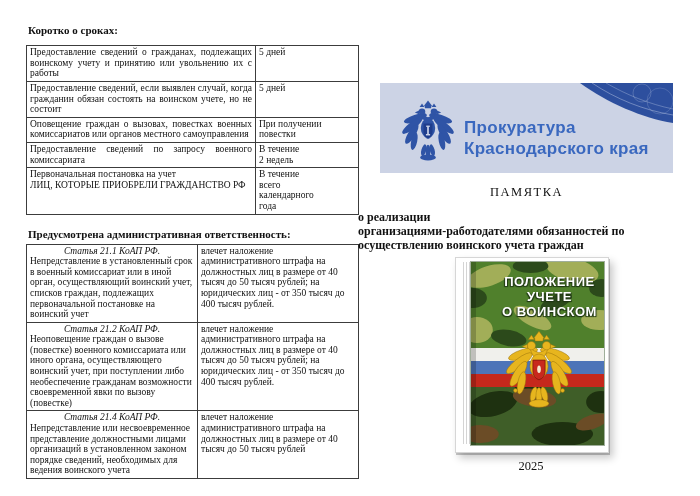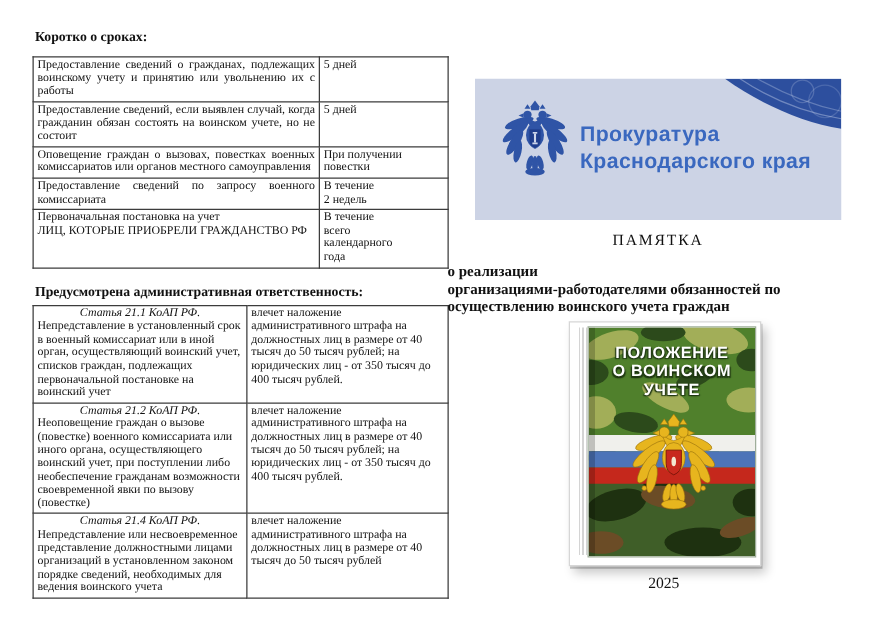--- a/index.html
+++ b/index.html
@@ -17,39 +17,39 @@
   .t-deadlines .c-action{width:222px;text-align:justify;}
   .t-deadlines .c-term{width:96px;}
   .t-liability{margin-top:4px;}
   .t-liability .c-viol{width:164px;}
   .t-liability .c-pen{width:154px;}
   .heading-2{margin-top:13px;}
   .line{display:block;}
   .article{display:block;font-style:italic;text-align:center;}
   .caps-line{display:block;}
   
-  .banner{position:absolute;left:380px;top:63px;width:293px;height:113px;background:#ccd3e5;}
+  .banner{position:absolute;left:380px;top:83px;width:293px;height:90px;background:#ccd3e5;}
   .banner-wave{position:absolute;right:0;top:0;width:293px;height:90px;pointer-events:none;}
   .banner-emblem{position:absolute;left:18px;top:16px;width:60px;height:64px;}
   .banner-text{position:absolute;left:84px;top:34px;
     font-family:"Liberation Sans", sans-serif;font-weight:bold;
     font-size:17px;line-height:21px;color:#3a68bf;letter-spacing:0.3px;white-space:nowrap;}
   .memo-title{position:absolute;left:380px;top:185px;width:293px;text-align:center;
     font-weight:normal;font-size:12.5px;letter-spacing:1.5px;}
   .memo-subtitle{position:absolute;left:358px;top:211px;width:338px;
     font-weight:bold;font-size:12px;line-height:13.8px;}
   
   .book-card{position:absolute;left:455px;top:257px;width:152px;height:194px;background:#ffffff;
     border:1px solid #d6d6d6;box-shadow:4px 5px 8px rgba(0,0,0,0.22),1px 2px 0 #c9c9c9;}
   .book-pages{position:absolute;left:5px;top:4px;width:9px;height:182px;
     background:repeating-linear-gradient(90deg,#ffffff 0 2px,#d4d4d4 2px 3px);}
   .book-cover{position:absolute;left:14px;top:3px;width:133px;height:183px;
     border:1px solid #9fae9a;overflow:hidden;}
   .camo-svg{position:absolute;left:0;top:0;width:100%;height:100%;}
-  .cover-title{position:absolute;left:0;top:12px;width:100%;text-align:center;z-index:2;
+  .cover-title{position:absolute;left:12px;top:12px;width:100%;text-align:center;z-index:2;
     font-family:"Liberation Sans", sans-serif;font-weight:bold;font-size:13px;line-height:15px;
     color:#ffffff;letter-spacing:0.5px;
     text-shadow:1px 1px 1px #1e3512, -1px 1px 1px #1e3512;}
   .flag{position:absolute;left:0;top:86px;width:100%;z-index:1;}
   .flag .stripe{height:13px;}
   .cover-eagle{position:absolute;left:50%;top:68px;width:76px;height:80px;margin-left:-37px;z-index:3;}
   .spine-shade{position:absolute;left:0;top:0;width:5px;height:100%;background:rgba(0,0,0,0.20);z-index:4;}
   .year{position:absolute;left:455px;top:459px;width:152px;text-align:center;font-size:12.5px;}
 </style>
 </head>
@@ -216,22 +216,22 @@
         <ellipse cx="122" cy="160" rx="17" ry="7" transform="rotate(-18 122 160)"></ellipse>
       </g>
     </svg>
     <div class="flag">
       <div class="stripe" style="background:#f0f0ec"></div>
       <div class="stripe" style="background:#4d74b8"></div>
       <div class="stripe" style="background:#c5281c"></div>
     </div>
     <div class="cover-title">
       <div>ПОЛОЖЕНИЕ</div>
+      <div>УЧЕТЕ</div>
       <div>О ВОИНСКОМ</div>
-      <div>УЧЕТЕ</div>
     </div>
     <svg class="cover-eagle" viewBox="0 0 100 102" xmlns="http://www.w3.org/2000/svg">
       <g fill="#e7b51e" stroke="#96700d" stroke-width="0.6">
         <ellipse cx="29" cy="30" rx="20" ry="6" transform="rotate(-18 29 30)"></ellipse>
         <ellipse cx="24" cy="42" rx="21" ry="6" transform="rotate(-38 24 42)"></ellipse>
         <ellipse cx="23" cy="56" rx="19" ry="6" transform="rotate(-58 23 56)"></ellipse>
         <ellipse cx="27" cy="68" rx="15" ry="5" transform="rotate(-78 27 68)"></ellipse>
         <ellipse cx="71" cy="30" rx="20" ry="6" transform="rotate(18 71 30)"></ellipse>
         <ellipse cx="76" cy="42" rx="21" ry="6" transform="rotate(38 76 42)"></ellipse>
         <ellipse cx="77" cy="56" rx="19" ry="6" transform="rotate(58 77 56)"></ellipse>

